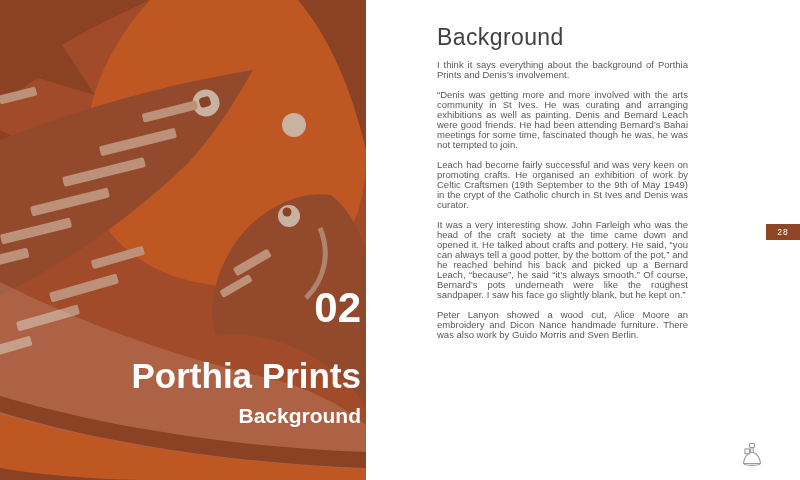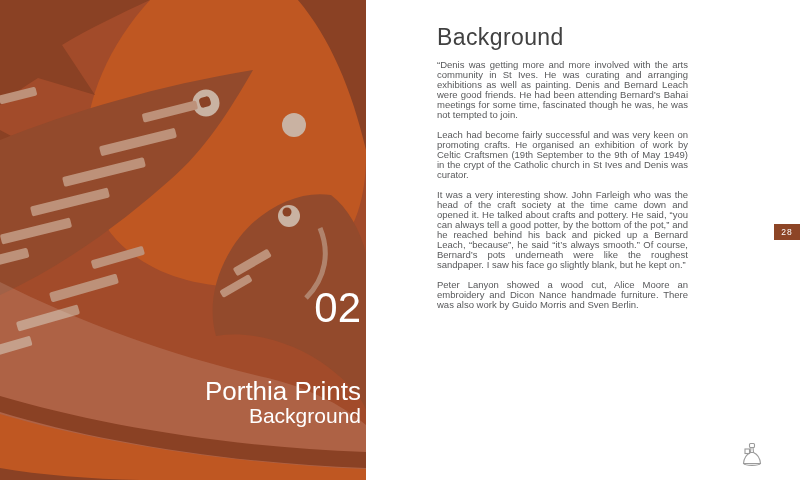--- a/index.html
+++ b/index.html
@@ -22,24 +22,24 @@
   .c-base   { fill: var(--panel-base,   #a24b2a); }
   .c-dark   { fill: var(--panel-dark,   #8a4124); }
   .c-bright { fill: var(--panel-bright, #bf5722); }
   .c-fish   { fill: var(--panel-fish,   #934a2c); }
   .c-light  { fill: var(--panel-light,  #c9b2a2); }
   .c-stripe { fill: var(--panel-stripe, #bd9179); }
   .c-swath  { fill: rgba(255,255,255,0.13); }
 
   .chapter-number, .panel-title, .panel-subtitle {
     position: absolute; right: 5px; color: var(--panel-text, #ffffff);
-    font-weight: normal; text-align: right; line-height: 1; white-space: nowrap;
+    font-weight: bold; text-align: right; line-height: 1; white-space: nowrap;
   }
   .chapter-number { top: 287px; font-size: 42px; }
-  .panel-title    { top: 358px; font-size: 26px; margin-top: 20px; }
+  .panel-title    { top: 358px; font-size: 35px; }
   .panel-subtitle { top: 405px; font-size: 21px; }
 
   
   .page {
     position: absolute; left: 437px; top: 0;
     width: 251px; height: 480px;
   }
   .page h1 {
     margin: 25px 0 10px 0;
     font-size: 23px; font-weight: 400; letter-spacing: 0.4px;
@@ -47,21 +47,21 @@
   }
   .page p {
     margin: 0 0 10px 0;
     font-size: 9.5px; line-height: 10px;
     color: var(--body-color, #58595b);
     text-align: justify; text-justify: inter-word;
   }
 
   .page-tab {
     position: absolute; right: 0; top: 224px;
-    width: 26px; height: 16px;
+    width: 34px; height: 16px;
     background: var(--tab-bg, #8d4526);
     color: var(--panel-text, #ffffff);
     font-size: 8.5px; line-height: 16px; text-align: center; letter-spacing: 1px;
   }
   .dabber {
     position: absolute; left: 739px; top: 442px;
     width: 26px; height: 28px; display: block;
   }
   .dabber path, .dabber rect {
     fill: none; stroke: var(--icon-color, #9b9b9b); stroke-width: 1.1;
@@ -119,20 +119,21 @@
       <path class="c-dark" d="M0,468 C40,475 90,479 140,480 L0,480 Z"></path>
     </svg>
 
     <div class="chapter-number">02</div>
     <div class="panel-title">Porthia Prints</div>
     <div class="panel-subtitle">Background</div>
   </div>
 
   <div class="page">
     <h1>Background</h1>
+    <p>I think it says everything about the background of Porthia Prints and Denis’s involvement.</p>
     <p>“Denis was getting more and more involved with the arts community in St Ives. He was curating and arranging exhibitions as well as painting. Denis and Bernard Leach were good friends. He had been attending Bernard’s Bahai meetings for some time, fascinated though he was, he was not tempted to join.</p>
     <p>Leach had become fairly successful and was very keen on promoting crafts. He organised an exhibition of work by Celtic Craftsmen (19th September to the 9th of May 1949) in the crypt of the Catholic church in St Ives and Denis was curator.</p>
     <p>It was a very interesting show. John Farleigh who was the head of the craft society at the time came down and opened it. He talked about crafts and pottery. He said, “you can always tell a good potter, by the bottom of the pot,” and he reached behind his back and picked up a Bernard Leach, “because”, he said “it’s always smooth.” Of course, Bernard’s pots underneath were like the roughest sandpaper. I saw his face go slightly blank, but he kept on.”</p>
     <p>Peter Lanyon showed a wood cut, Alice Moore an embroidery and Dicon Nance handmade furniture. There was also work by Guido Morris and Sven Berlin.</p>
   </div>
 
   <div class="page-tab">
     <span>28</span>
   </div>
 

